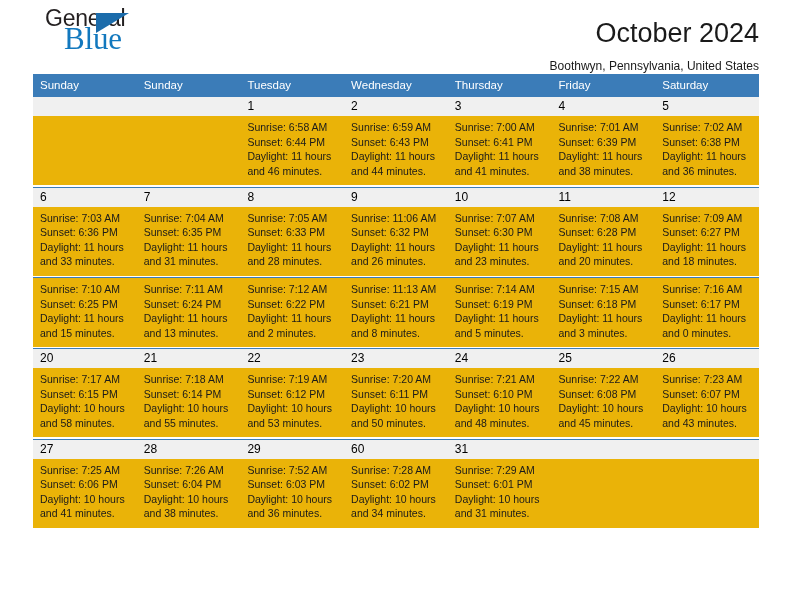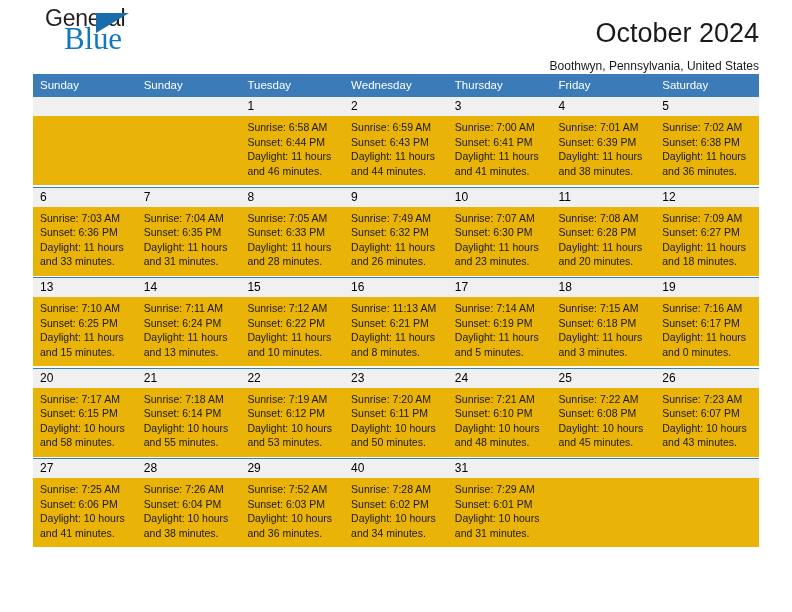--- a/index.html
+++ b/index.html
@@ -240,21 +240,21 @@
             <span class="line">Daylight: 11 hours</span>
             <span class="line">and 31 minutes.</span>
           </td>
           <td class="detail-cell">
             <span class="line">Sunrise: 7:05 AM</span>
             <span class="line">Sunset: 6:33 PM</span>
             <span class="line">Daylight: 11 hours</span>
             <span class="line">and 28 minutes.</span>
           </td>
           <td class="detail-cell">
-            <span class="line">Sunrise: 7:49 AM</span>
+            <span class="line">Sunrise: 11:06 AM</span>
             <span class="line">Sunset: 6:32 PM</span>
             <span class="line">Daylight: 11 hours</span>
             <span class="line">and 26 minutes.</span>
           </td>
           <td class="detail-cell">
             <span class="line">Sunrise: 7:07 AM</span>
             <span class="line">Sunset: 6:30 PM</span>
             <span class="line">Daylight: 11 hours</span>
             <span class="line">and 23 minutes.</span>
           </td>
@@ -268,46 +268,37 @@
             <span class="line">Sunrise: 7:09 AM</span>
             <span class="line">Sunset: 6:27 PM</span>
             <span class="line">Daylight: 11 hours</span>
             <span class="line">and 18 minutes.</span>
           </td>
         </tr>
         <tr class="week-sep">
           <td colspan="7"></td>
         </tr>
         <tr>
-          <td class="daynum-cell">13</td>
-          <td class="daynum-cell">14</td>
-          <td class="daynum-cell">15</td>
-          <td class="daynum-cell">16</td>
-          <td class="daynum-cell">17</td>
-          <td class="daynum-cell">18</td>
-          <td class="daynum-cell">19</td>
-        </tr>
-        <tr>
           <td class="detail-cell">
             <span class="line">Sunrise: 7:10 AM</span>
             <span class="line">Sunset: 6:25 PM</span>
             <span class="line">Daylight: 11 hours</span>
             <span class="line">and 15 minutes.</span>
           </td>
           <td class="detail-cell">
             <span class="line">Sunrise: 7:11 AM</span>
             <span class="line">Sunset: 6:24 PM</span>
             <span class="line">Daylight: 11 hours</span>
             <span class="line">and 13 minutes.</span>
           </td>
           <td class="detail-cell">
             <span class="line">Sunrise: 7:12 AM</span>
             <span class="line">Sunset: 6:22 PM</span>
             <span class="line">Daylight: 11 hours</span>
-            <span class="line">and 10 minutes.</span>
+            <span class="line">and 2 minutes.</span>
           </td>
           <td class="detail-cell">
             <span class="line">Sunrise: 11:13 AM</span>
             <span class="line">Sunset: 6:21 PM</span>
             <span class="line">Daylight: 11 hours</span>
             <span class="line">and 8 minutes.</span>
           </td>
           <td class="detail-cell">
             <span class="line">Sunrise: 7:14 AM</span>
             <span class="line">Sunset: 6:19 PM</span>
@@ -383,21 +374,21 @@
             <span class="line">and 43 minutes.</span>
           </td>
         </tr>
         <tr class="week-sep">
           <td colspan="7"></td>
         </tr>
         <tr>
           <td class="daynum-cell">27</td>
           <td class="daynum-cell">28</td>
           <td class="daynum-cell">29</td>
-          <td class="daynum-cell">40</td>
+          <td class="daynum-cell">60</td>
           <td class="daynum-cell">31</td>
           <td class="daynum-cell empty"></td>
           <td class="daynum-cell empty"></td>
         </tr>
         <tr>
           <td class="detail-cell">
             <span class="line">Sunrise: 7:25 AM</span>
             <span class="line">Sunset: 6:06 PM</span>
             <span class="line">Daylight: 10 hours</span>
             <span class="line">and 41 minutes.</span>

